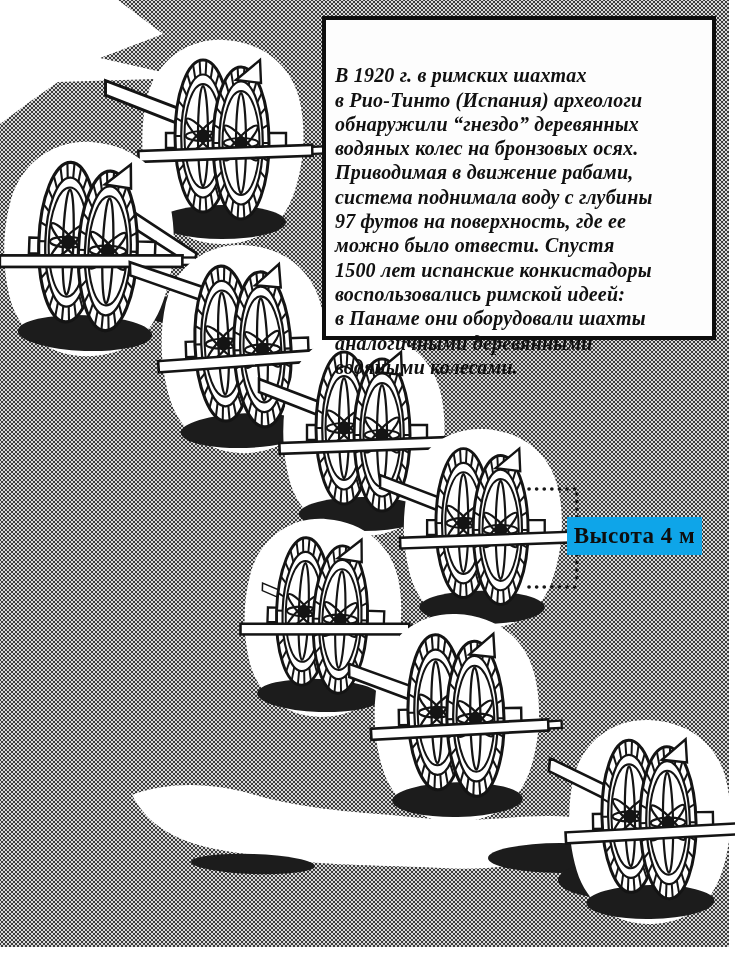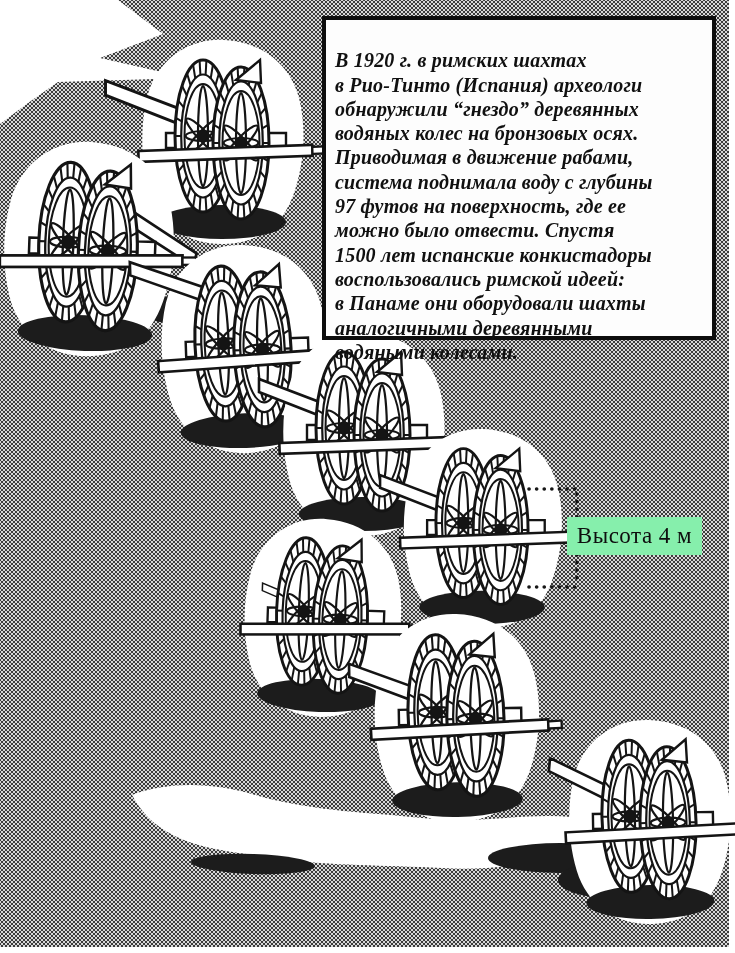--- a/index.html
+++ b/index.html
@@ -16,31 +16,31 @@
       radial-gradient(circle, #3c3c3c 1.05px, rgba(0,0,0,0) 1.3px);
     background-size:4px 4px;
     background-position:0 0, 2px 2px;
   }
   svg.figure{position:absolute; left:0; top:0;}
   .caption-box{
     position:absolute; left:322px; top:16px; width:394px; height:324px;
     box-sizing:border-box;
     background:#fdfdfd;
     border:4px solid #0d0d0d;
-    padding:4px 8px 4px 9px;
+    padding:19px 8px 4px 9px;
     font-style:italic; font-weight:700;
     font-size:20px; line-height:24.3px;
     color:#101010;
     white-space:pre-line;
     letter-spacing:0.2px;
   }
   .height-label{
     position:absolute; left:567px; top:517px; width:135px; height:38px;
-    background:#86efac;
-    font-weight:400; font-size:23px; line-height:38px;
+    background:#0ea5e9;
+    font-weight:700; font-size:23px; line-height:38px;
     text-align:center; color:#0e0e0e;
     letter-spacing:0.5px;
   }
 </style>
 </head>
 <body>
 
 <div class="canvas">
 
   <div class="halftone"></div>

